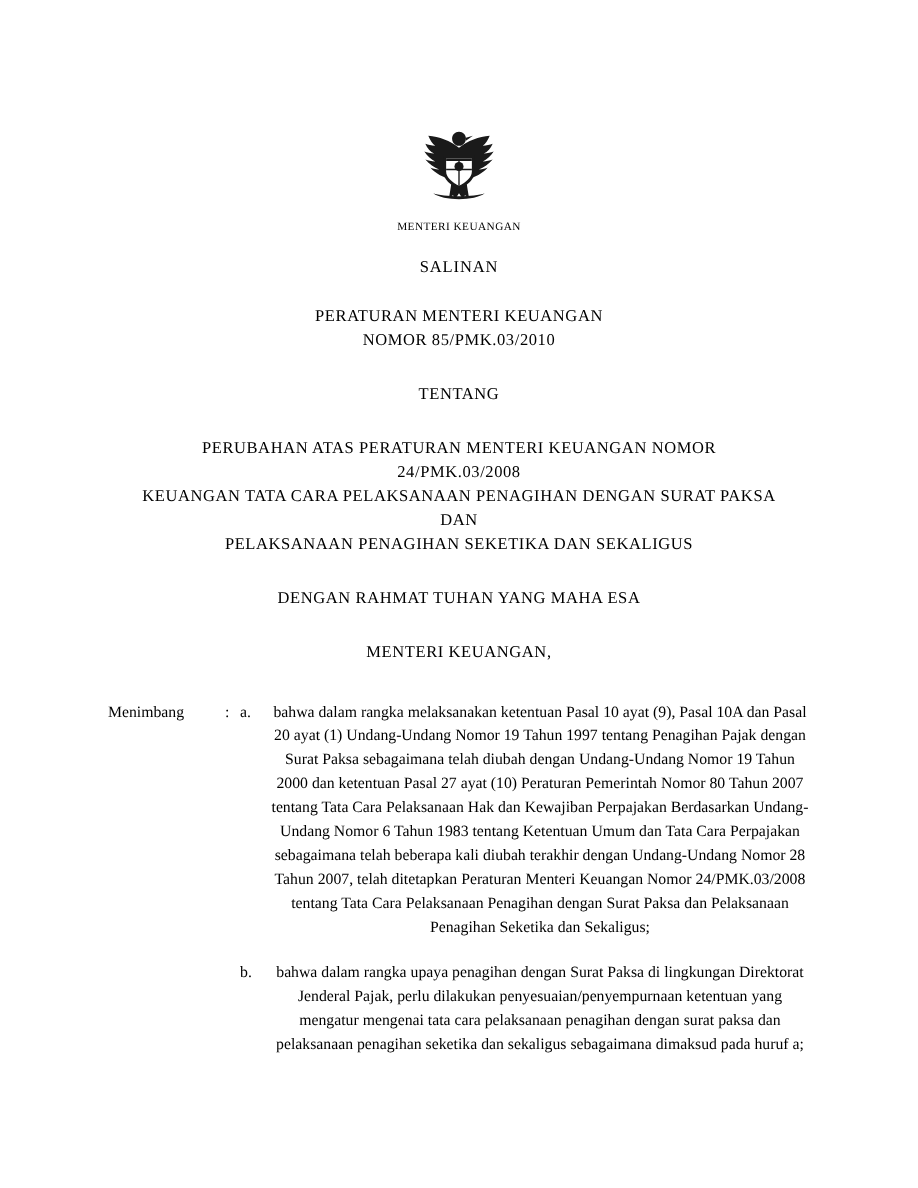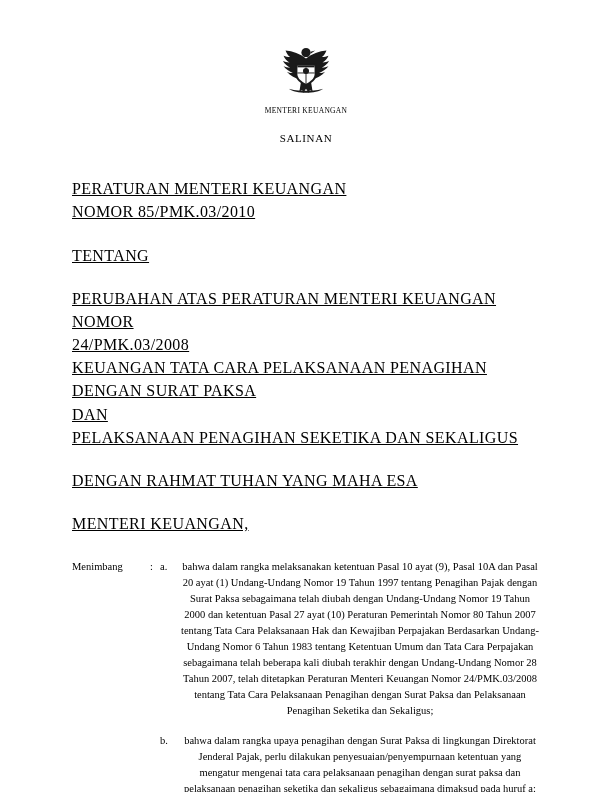--- a/index.html
+++ b/index.html
@@ -12,21 +12,21 @@
     height: 792px;
     font-family: "Liberation Serif", serif;
     color: #000000;
     position: relative;
     overflow: hidden;
   }
   .page {
     width: 612px;
     height: 792px;
     box-sizing: border-box;
-    padding: 28px 72px 40px 72px;
+    padding: 68px 72px 40px 72px;
     position: relative;
   }
   .emblem-wrap {
     display: flex;
     justify-content: center;
     align-items: center;
     margin-top: 8px;
     margin-bottom: 4px;
   }
   .emblem {
@@ -38,28 +38,27 @@
     font-size: 7.5px;
     line-height: 1.35;
     letter-spacing: 0.3px;
     margin-top: 2px;
     margin-bottom: 16px;
   }
   .salinan {
     text-align: center;
     font-size: 11px;
     letter-spacing: 0.6px;
-    margin-bottom: 33px;
+    margin-bottom: 20px;
   }
   .title-block {
-    text-align: left;
-    font-size: 16px;
+    text-align: center;
+    font-size: 11px;
     line-height: 1.45;
     letter-spacing: 0.4px;
-    text-decoration: underline;
   }
   .gap-lg { height: 20px; }
   .body-wrap {
     margin-top: 24px;
     font-size: 10.5px;
     line-height: 1.52;
   }
   .clause-row {
     display: flex;
     align-items: flex-start;

